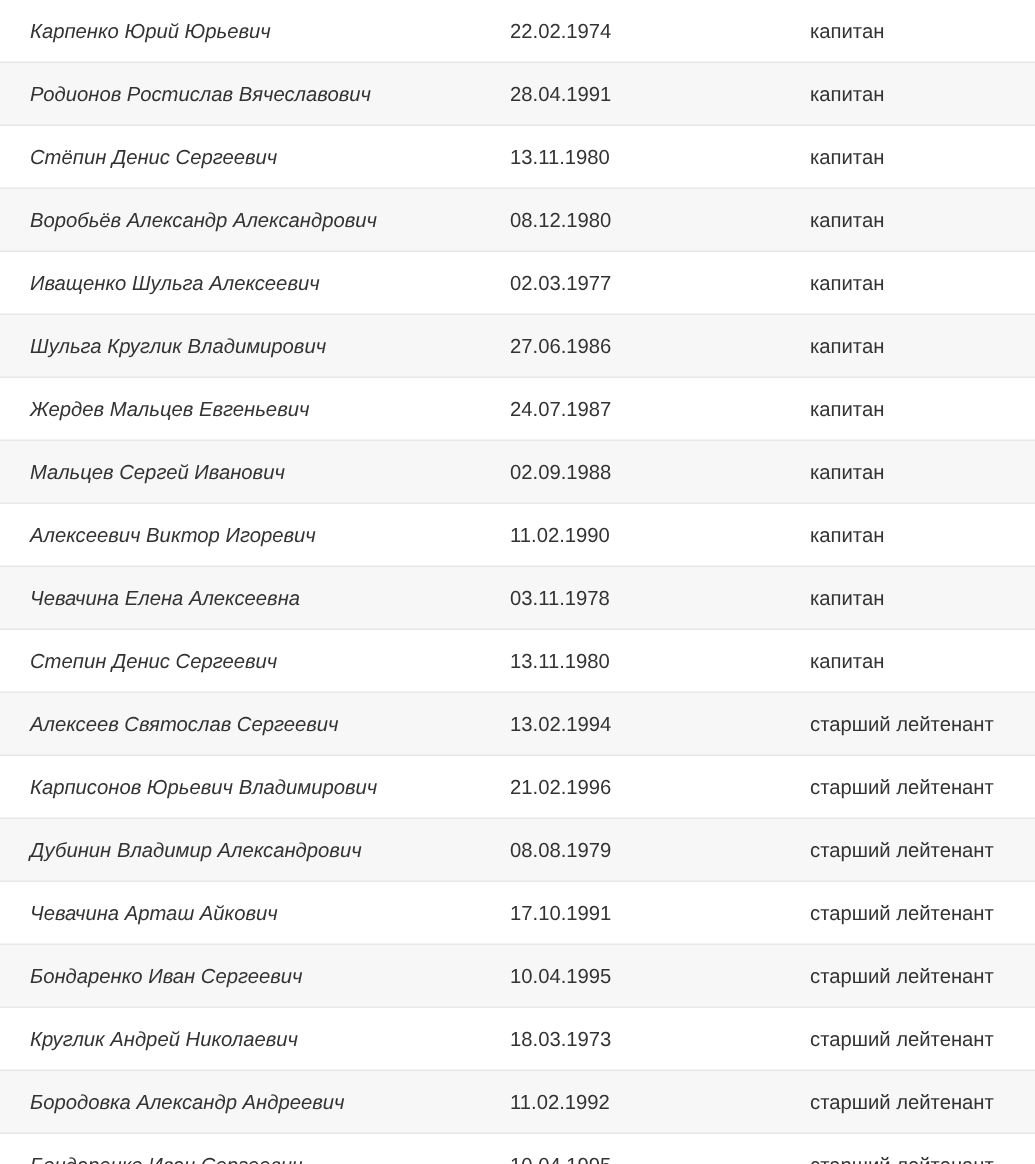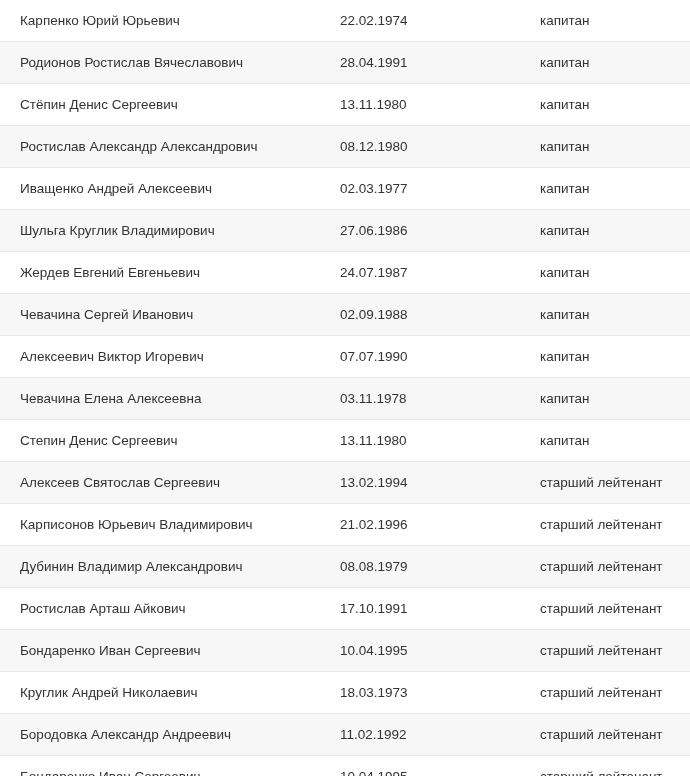--- a/index.html
+++ b/index.html
@@ -34,21 +34,21 @@
     font-size: 13.5px;
     color: #333333;
     padding: 0 0 0 20px;
     vertical-align: middle;
     border-bottom: 1px solid #e8e8e8;
     white-space: nowrap;
     overflow: hidden;
     text-overflow: ellipsis;
     line-height: 41px;
   }
-  td.col-name   { width: 300px; }
+  td.col-name   { width: 300px; font-style: italic; }
   td.col-date   { width: 180px; padding-left: 0; }
   td.col-rank   { width: 210px; padding-left: 0; }
 </style>
 </head>
 <body>
 
 <div class="table-wrap">
   <table class="person-table">
     <tbody>
         <tr class="odd">
@@ -60,47 +60,47 @@
           <td class="col-name">Родионов Ростислав Вячеславович</td>
           <td class="col-date">28.04.1991</td>
           <td class="col-rank">капитан</td>
         </tr>
         <tr class="odd">
           <td class="col-name">Стёпин Денис Сергеевич</td>
           <td class="col-date">13.11.1980</td>
           <td class="col-rank">капитан</td>
         </tr>
         <tr class="even">
-          <td class="col-name">Ростислав Александр Александрович</td>
+          <td class="col-name">Воробьёв Александр Александрович</td>
           <td class="col-date">08.12.1980</td>
           <td class="col-rank">капитан</td>
         </tr>
         <tr class="odd">
-          <td class="col-name">Иващенко Андрей Алексеевич</td>
+          <td class="col-name">Иващенко Шульга Алексеевич</td>
           <td class="col-date">02.03.1977</td>
           <td class="col-rank">капитан</td>
         </tr>
         <tr class="even">
           <td class="col-name">Шульга Круглик Владимирович</td>
           <td class="col-date">27.06.1986</td>
           <td class="col-rank">капитан</td>
         </tr>
         <tr class="odd">
-          <td class="col-name">Жердев Евгений Евгеньевич</td>
+          <td class="col-name">Жердев Мальцев Евгеньевич</td>
           <td class="col-date">24.07.1987</td>
           <td class="col-rank">капитан</td>
         </tr>
         <tr class="even">
-          <td class="col-name">Чевачина Сергей Иванович</td>
+          <td class="col-name">Мальцев Сергей Иванович</td>
           <td class="col-date">02.09.1988</td>
           <td class="col-rank">капитан</td>
         </tr>
         <tr class="odd">
           <td class="col-name">Алексеевич Виктор Игоревич</td>
-          <td class="col-date">07.07.1990</td>
+          <td class="col-date">11.02.1990</td>
           <td class="col-rank">капитан</td>
         </tr>
         <tr class="even">
           <td class="col-name">Чевачина Елена Алексеевна</td>
           <td class="col-date">03.11.1978</td>
           <td class="col-rank">капитан</td>
         </tr>
         <tr class="odd">
           <td class="col-name">Степин Денис Сергеевич</td>
           <td class="col-date">13.11.1980</td>
@@ -115,21 +115,21 @@
           <td class="col-name">Карписонов Юрьевич Владимирович</td>
           <td class="col-date">21.02.1996</td>
           <td class="col-rank">старший лейтенант</td>
         </tr>
         <tr class="even">
           <td class="col-name">Дубинин Владимир Александрович</td>
           <td class="col-date">08.08.1979</td>
           <td class="col-rank">старший лейтенант</td>
         </tr>
         <tr class="odd">
-          <td class="col-name">Ростислав Арташ Айкович</td>
+          <td class="col-name">Чевачина Арташ Айкович</td>
           <td class="col-date">17.10.1991</td>
           <td class="col-rank">старший лейтенант</td>
         </tr>
         <tr class="even">
           <td class="col-name">Бондаренко Иван Сергеевич</td>
           <td class="col-date">10.04.1995</td>
           <td class="col-rank">старший лейтенант</td>
         </tr>
         <tr class="odd">
           <td class="col-name">Круглик Андрей Николаевич</td>

